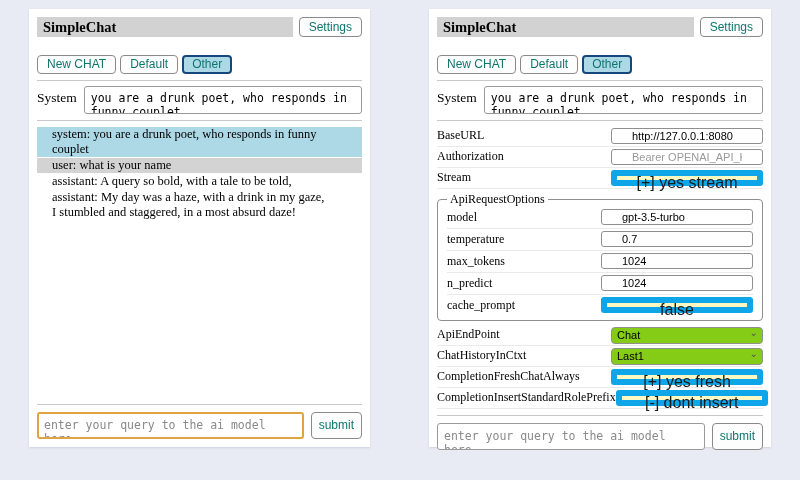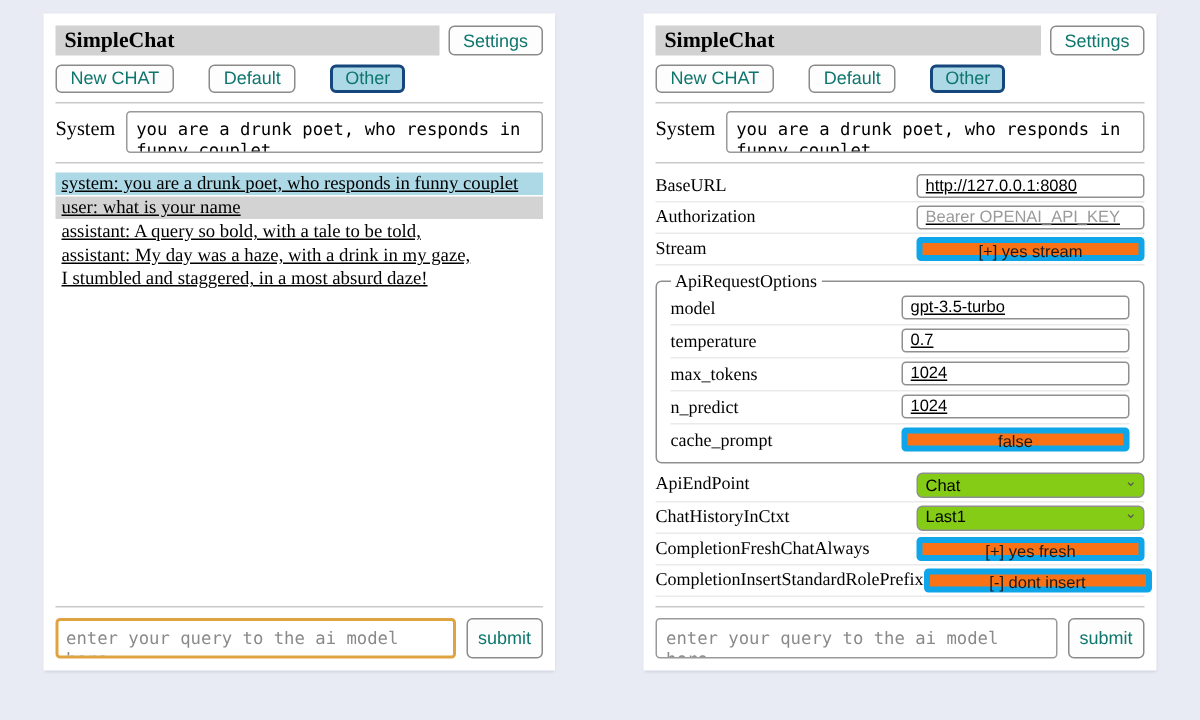--- a/index.html
+++ b/index.html
@@ -38,21 +38,21 @@
     font-size: 12px;
     color: #0f766e;
     background: #fdfdfd;
     border: 1.5px solid #8a8a8a;
     border-radius: 4px;
     padding: 1px 9px;
     line-height: 15px;
     cursor: pointer;
     white-space: nowrap;
   }
-  .sessions { display: flex; gap: 23px; margin-top: 6px; }
+  .sessions { display: flex; gap: 4px; margin-top: 18px; }
   .btn.selected {
     background: #add8e6;
     border: 2px solid #16477c;
     padding: 0 8px;
   }
   hr.sep {
     border: none;
     border-top: 1px solid #c9c9c9;
     margin: 6px 0 5px 0;
   }
@@ -70,23 +70,22 @@
     border: 1px solid #999;
     border-radius: 3px;
     outline: none;
     overflow: hidden;
   }
   
   .messages { margin-top: 1px; }
   .msg {
     font-size: 12.5px;
     line-height: 15px;
-    padding: 0 4px;
+    padding: 0 15px;
     margin-bottom: 1px;
-    text-decoration: underline;
   }
   .msg.system { background: #add8e6; }
   .msg.user   { background: #d3d3d3; }
   .msg.assistant { background: transparent; }
   .spacer { flex: 1; }
   
   .qrow { display: flex; gap: 7px; align-items: stretch; margin-top: 2px; }
   .qinput {
     flex: 1;
     height: 27px;
@@ -114,34 +113,33 @@
   }
   .slabel { font-size: 12px; white-space: nowrap; }
   .ctrl {
     width: 152px;
     flex: 0 0 152px;
     font-family: "Liberation Sans", sans-serif;
     font-size: 11px;
     height: 16px;
     border: 1px solid #8f8f8f;
     border-radius: 3px;
-    padding: 1px 5px;
+    padding: 1px 20px;
     outline: none;
-    text-decoration: underline;
   }
   .ctrl::placeholder { color: #9a9a9a; }
   .wide {
     width: 152px;
     flex: 0 0 152px;
     font-family: "Liberation Sans", sans-serif;
-    font-size: 11px;
+    font-size: 16px;
     height: 16px;
     line-height: 13px;
-    background: #f97316;
-    border: 4px solid #0ea5e9;
+    background: #fef9c3;
+    border: 6px solid #0ea5e9;
     border-radius: 3px;
     cursor: pointer;
     color: #1a1a1a;
   }
   .fset {
     border: 1px solid #8f8f8f;
     border-radius: 4px;
     margin: 3px 0 4px 0;
     padding: 0 9px 4px 9px;
   }

